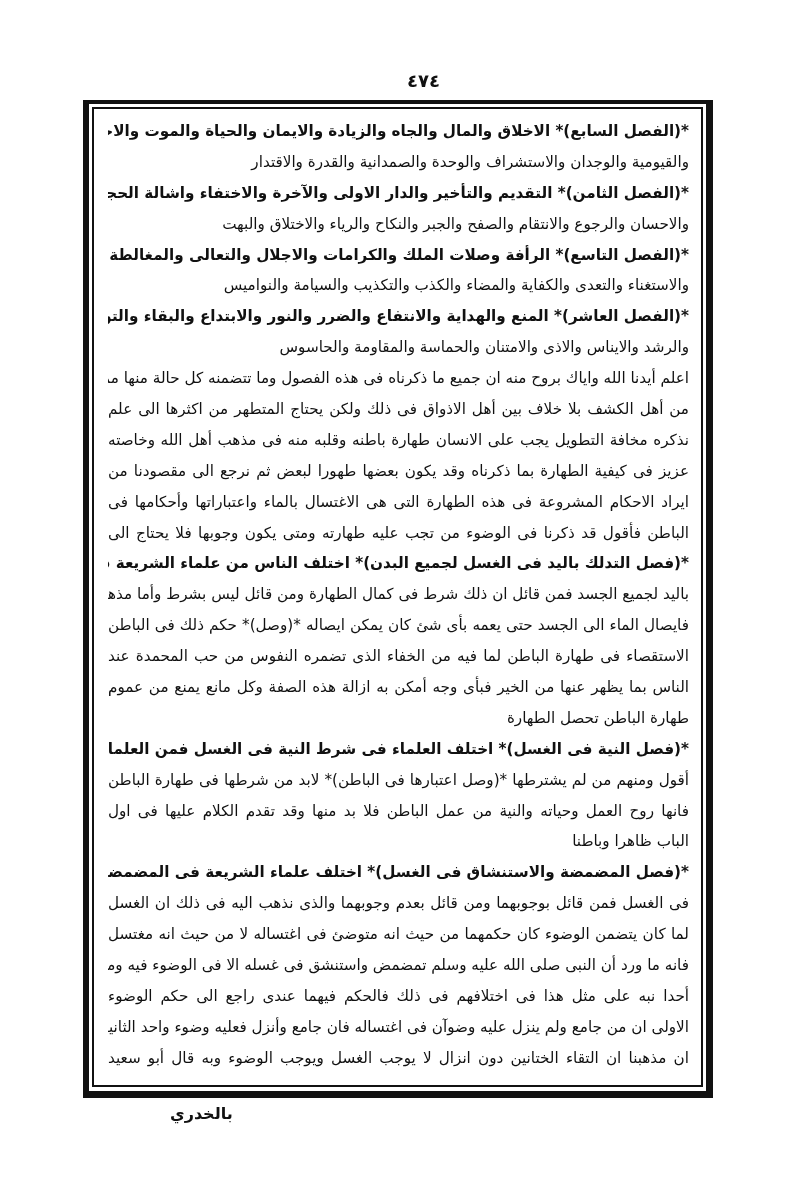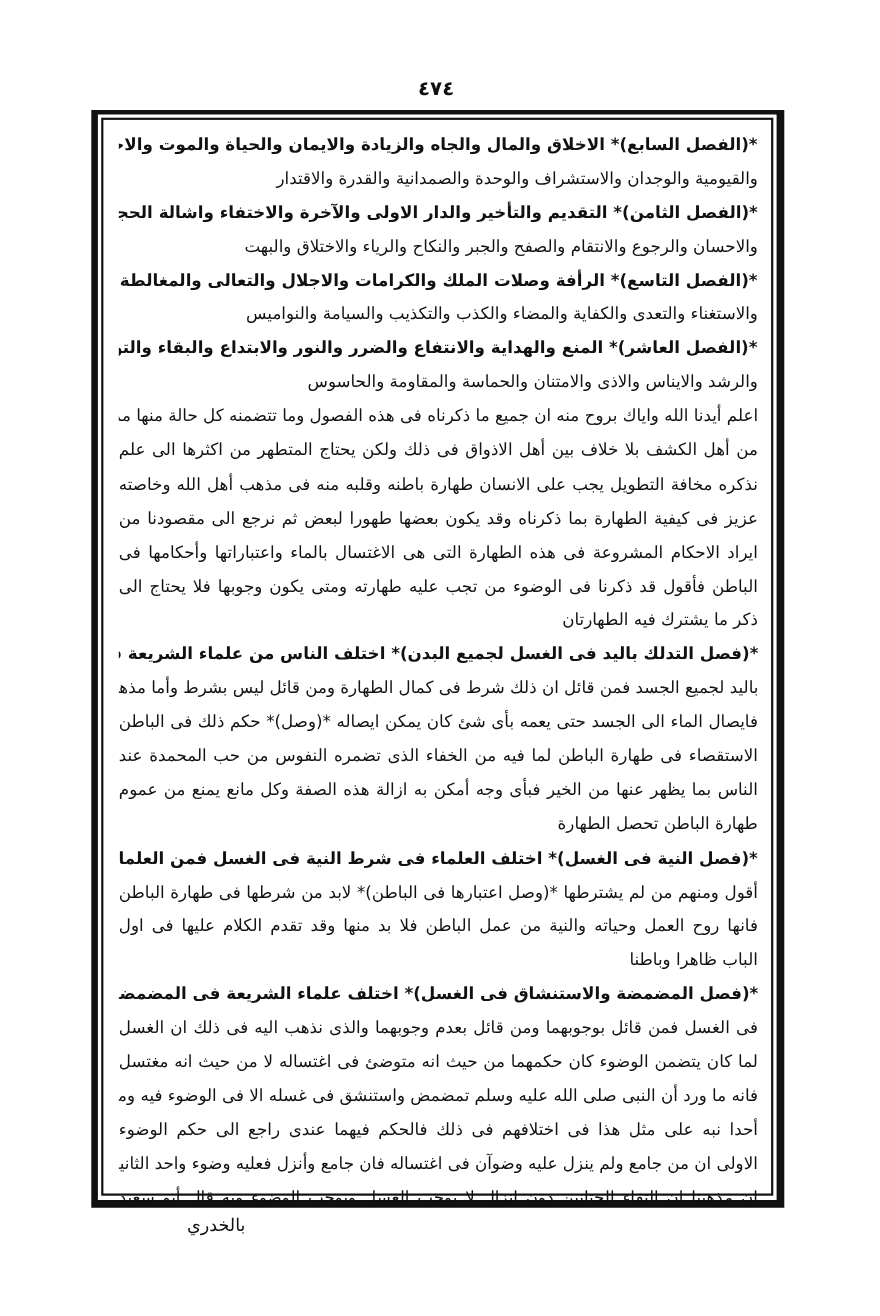--- a/index.html
+++ b/index.html
@@ -13,21 +13,21 @@
       position: relative;
       overflow: hidden;
       font-family: "DejaVu Sans", sans-serif;
       color: #111111;
     }
     .page-number {
       position: absolute;
       top: 70px;
       left: 380px;
       width: 60px;
-      text-align: left;
+      text-align: right;
       font-size: 18px;
       font-weight: bold;
       letter-spacing: 1px;
     }
     .frame-outer {
       position: absolute;
       left: 83px;
       top: 100px;
       width: 630px;
       height: 998px;
@@ -69,21 +69,21 @@
       text-align-last: right;
     }
     .heading {
       font-weight: bold;
     }
     .catchword {
       position: absolute;
       left: 170px;
       top: 1104px;
       font-size: 16px;
-      font-weight: normal;
+      font-weight: bold;
       direction: rtl;
     }
   </style>
 </head>
 <body>
 
 <div class="page-number">٤٧٤</div>
 
 <div class="frame-outer">
   <div class="frame-inner">
@@ -95,21 +95,20 @@
       <span class="line heading">*(الفصل التاسع)* الرأفة وصلات الملك والكرامات والاجلال والتعالى والمغالطة والجمع</span>
       <span class="line short">والاستغناء والتعدى والكفاية والمضاء والكذب والتكذيب والسيامة والنواميس</span>
       <span class="line heading">*(الفصل العاشر)* المنع والهداية والانتفاع والضرر والنور والابتداع والبقاء والتوارث</span>
       <span class="line short">والرشد والايناس والاذى والامتنان والحماسة والمقاومة والحاسوس</span>
       <span class="line">اعلم أيدنا الله واياك بروح منه ان جميع ما ذكرناه فى هذه الفصول وما تتضمنه كل حالة منها مما لم</span>
       <span class="line">من أهل الكشف بلا خلاف بين أهل الاذواق فى ذلك ولكن يحتاج المتطهر من اكثرها الى علم</span>
       <span class="line">نذكره مخافة التطويل يجب على الانسان طهارة باطنه وقلبه منه فى مذهب أهل الله وخاصته</span>
       <span class="line">عزيز فى كيفية الطهارة بما ذكرناه وقد يكون بعضها طهورا لبعض ثم نرجع الى مقصودنا من</span>
       <span class="line">ايراد الاحكام المشروعة فى هذه الطهارة التى هى الاغتسال بالماء واعتباراتها وأحكامها فى</span>
       <span class="line">الباطن فأقول قد ذكرنا فى الوضوء من تجب عليه طهارته ومتى يكون وجوبها فلا يحتاج الى</span>
-      <span class="line short">ذكر ما يشترك فيه الطهارتان</span>
       <span class="line heading">*(فصل التدلك باليد فى الغسل لجميع البدن)* اختلف الناس من علماء الشريعة فى التدلك</span>
       <span class="line">باليد لجميع الجسد فمن قائل ان ذلك شرط فى كمال الطهارة ومن قائل ليس بشرط وأما مذهبنا</span>
       <span class="line">فايصال الماء الى الجسد حتى يعمه بأى شئ كان يمكن ايصاله *(وصل)* حكم ذلك فى الباطن</span>
       <span class="line">الاستقصاء فى طهارة الباطن لما فيه من الخفاء الذى تضمره النفوس من حب المحمدة عند</span>
       <span class="line">الناس بما يظهر عنها من الخير فبأى وجه أمكن به ازالة هذه الصفة وكل مانع يمنع من عموم</span>
       <span class="line short">طهارة الباطن تحصل الطهارة</span>
       <span class="line heading">*(فصل النية فى الغسل)* اختلف العلماء فى شرط النية فى الغسل فمن العلماء من اشترطها وبه</span>
       <span class="line">أقول ومنهم من لم يشترطها *(وصل اعتبارها فى الباطن)* لابد من شرطها فى طهارة الباطن</span>
       <span class="line">فانها روح العمل وحياته والنية من عمل الباطن فلا بد منها وقد تقدم الكلام عليها فى اول</span>
       <span class="line short">الباب ظاهرا وباطنا</span>

